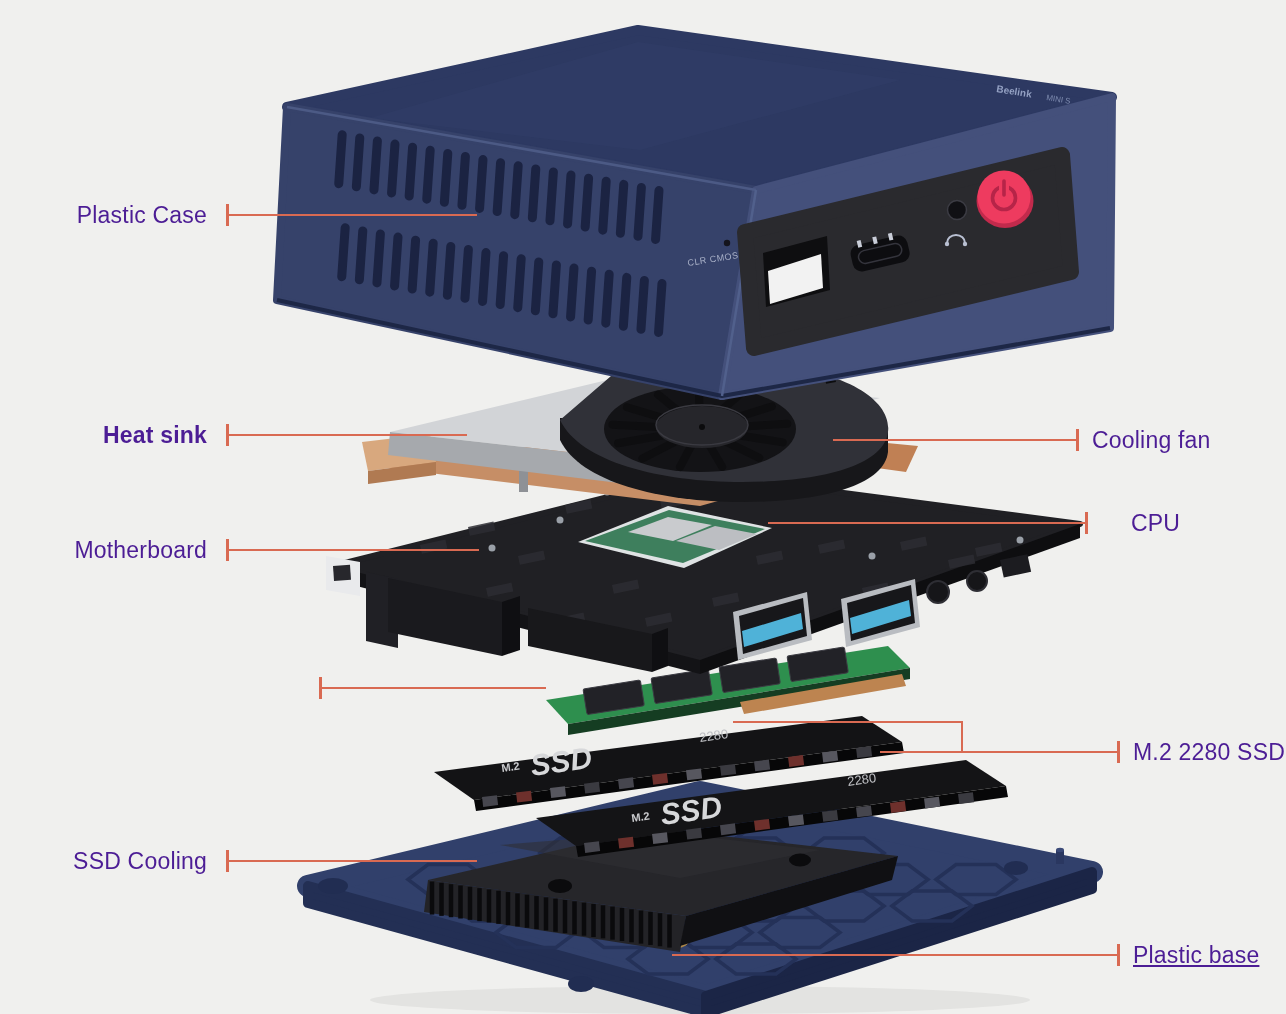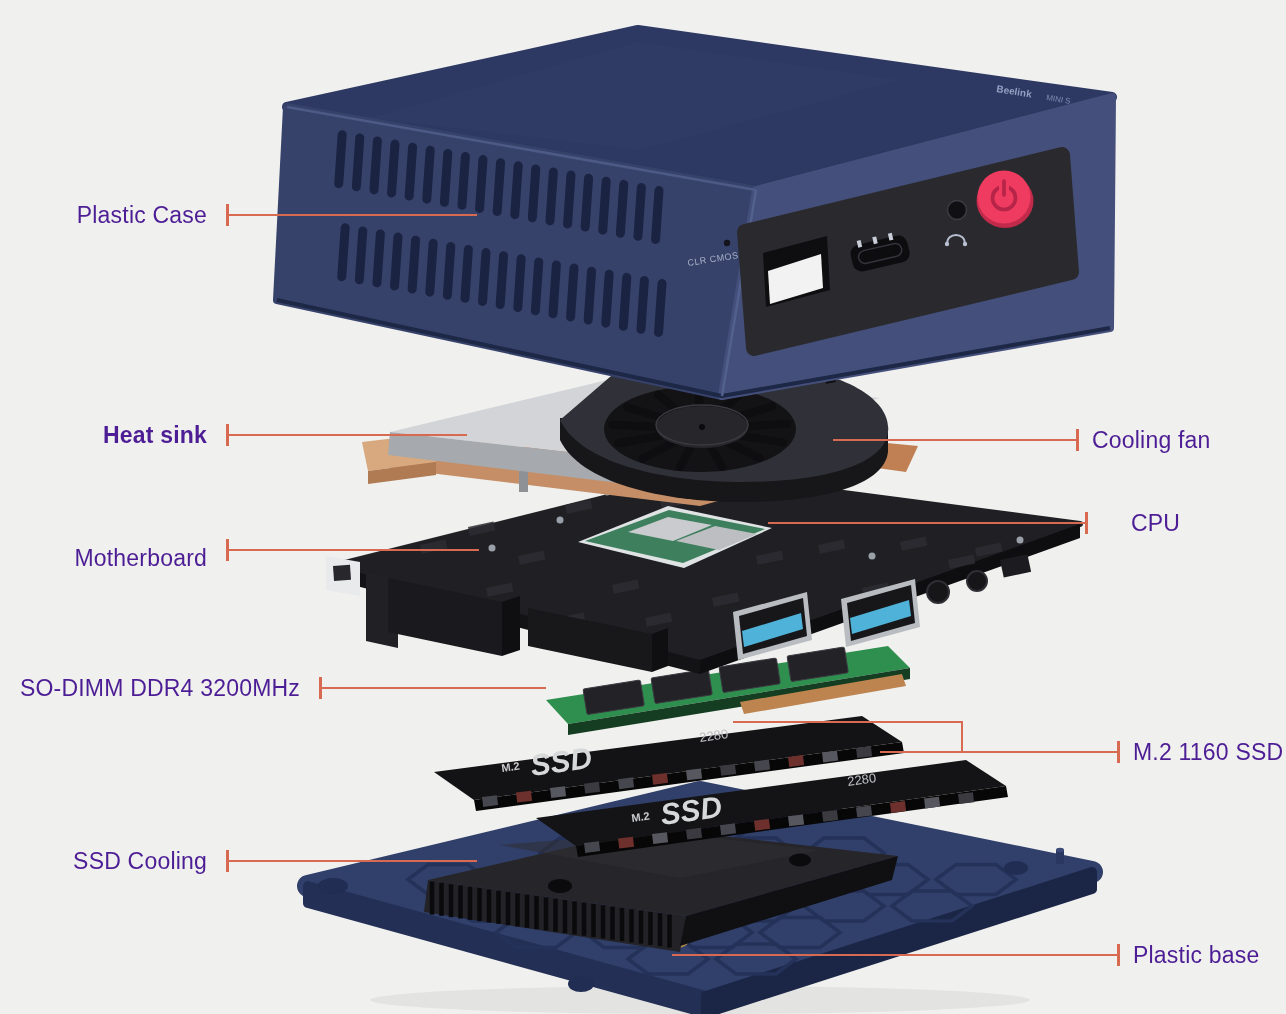--- a/index.html
+++ b/index.html
@@ -358,43 +358,42 @@
 </svg>
 
 <div class="lbl" style="top:200px;right:1079px;">Plastic Case</div>
 <div class="tick" style="left:225.5px;top:204px;"></div>
 <div class="line" style="left:229px;top:213.8px;width:248px;"></div>
 
 <div class="lbl" style="top:420px;right:1079px;font-weight:bold;">Heat sink</div>
 <div class="tick" style="left:225.5px;top:424px;"></div>
 <div class="line" style="left:229px;top:433.8px;width:238px;"></div>
 
-<div class="lbl" style="top:535px;right:1079px;margin-top:8px;">Motherboard</div>
+<div class="lbl" style="top:535px;right:1079px;">Motherboard</div>
 <div class="tick" style="left:225.5px;top:539px;"></div>
 <div class="line" style="left:229px;top:548.8px;width:250px;"></div>
 
-<div class="lbl" style="top:673px;right:986px;">SO-DIMM DDR4 3200MHz</div>
 <div class="tick" style="left:318.5px;top:677px;"></div>
 <div class="line" style="left:322px;top:686.8px;width:224px;"></div>
 
 <div class="lbl" style="top:846px;right:1079px;text-align:right;">SSD Cooling</div>
 <div class="tick" style="left:225.5px;top:850px;"></div>
 <div class="line" style="left:229px;top:859.8px;width:248px;"></div>
 
 <div class="line" style="left:833px;top:438.8px;width:244px;"></div>
 <div class="tick" style="left:1075.5px;top:429px;"></div>
 <div class="lbl" style="top:425px;left:1092px;text-align:center;">Cooling fan</div>
 
 <div class="line" style="left:768px;top:521.8px;width:318px;"></div>
 <div class="tick" style="left:1084.5px;top:512px;"></div>
 <div class="lbl" style="top:508px;left:1102px;margin-left:29px;">CPU</div>
 
 <div class="line" style="left:733px;top:720.8px;width:230px;"></div>
 <div class="vline" style="left:960.5px;top:721px;height:31px;"></div>
 <div class="line" style="left:880px;top:750.8px;width:238px;"></div>
 <div class="tick" style="left:1116.5px;top:741px;"></div>
-<div class="lbl" style="top:737px;left:1133px;">M.2 1160 SSD</div>
+<div class="lbl" style="top:737px;left:1133px;">M.2 2280 SSD</div>
 
 <div class="line" style="left:672px;top:953.8px;width:446px;"></div>
 <div class="tick" style="left:1116.5px;top:944px;"></div>
-<div class="lbl" style="top:940px;left:1133px;">Plastic base</div>
+<div class="lbl" style="top:940px;left:1133px;text-decoration:underline;">Plastic base</div>
 
 </div>
 
 </body></html>

